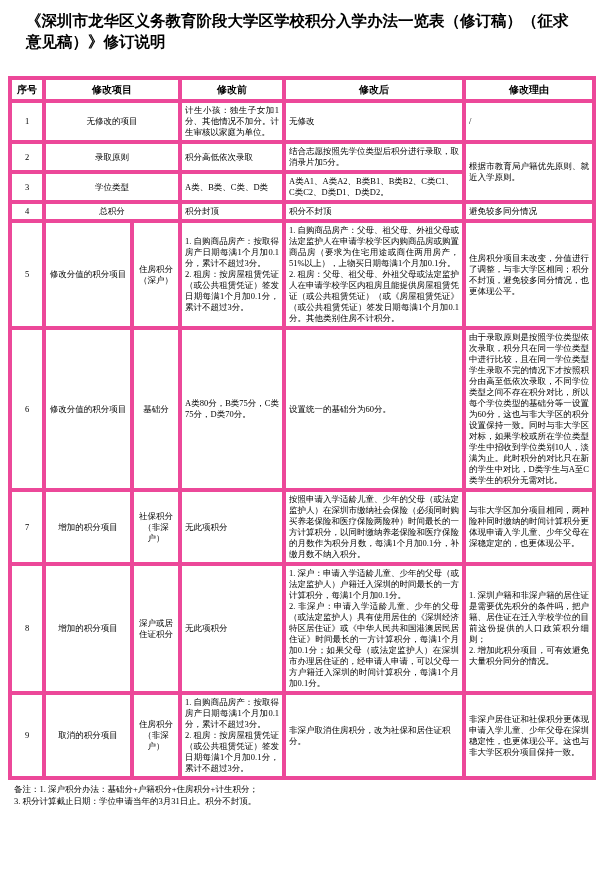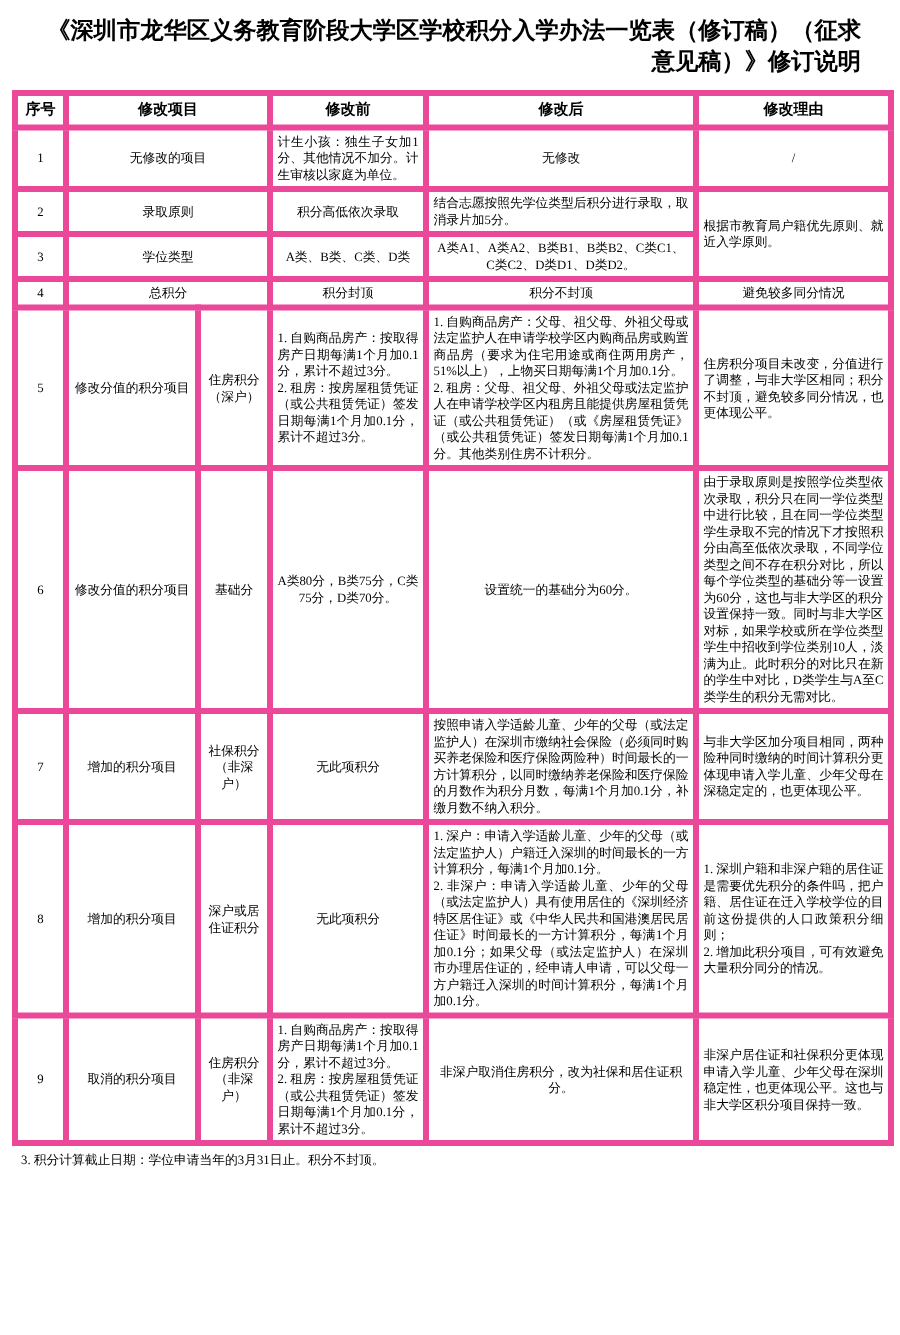--- a/index.html
+++ b/index.html
@@ -15,26 +15,26 @@
     overflow: hidden;
   }
   .page {
     width: 600px;
     height: 890px;
     box-sizing: border-box;
     padding: 6px 8px 4px 8px;
     position: relative;
   }
   .doc-title {
-    text-align: right;
+    text-align: left;
     font-weight: bold;
     font-size: 15.5px;
     line-height: 21px;
     letter-spacing: 0px;
-    margin: 4px 18px 8px 18px;
+    margin: 4px 18px 24px 18px;
     font-family: "Liberation Serif", "DejaVu Serif", serif;
   }
   table.main {
     border-collapse: collapse;
     width: 584px;
     table-layout: fixed;
     margin: 0 auto;
   }
   table.main th, table.main td {
     border: 4px solid #ec4899;
@@ -52,21 +52,21 @@
   col.c-no { width: 34px; }
   col.c-item { width: 88px; }
   col.c-sub { width: 48px; }
   col.c-before { width: 104px; }
   col.c-after { width: 180px; }
   col.c-reason { width: 130px; }
   td.just { text-align: justify; margin-top: 44px; }
   td.no { text-align: center; font-size: 9px; }
   td.item { text-align: center; font-size: 10px; line-height: 13px; }
   td.sub { text-align: center; font-size: 8.5px; line-height: 11px; }
-  td.mid { text-align: center; font-size: 9px; line-height: 12px; }
+  td.mid { text-align: left; font-size: 9px; line-height: 12px; }
   td.small { font-size: 8px; line-height: 10.2px; }
   td.reason { font-size: 9px; line-height: 12px; text-align: justify; }
   .notes {
     margin: 4px 6px 0 6px;
     font-size: 8.5px;
     line-height: 11.5px;
   }
   .notes div { white-space: nowrap; }
 </style>
 </head>
@@ -173,16 +173,17 @@
         <td class="sub">住房积分（非深户）</td>
         <td class="small just" style="white-space:pre-line;">1. 自购商品房产：按取得房产日期每满1个月加0.1分，累计不超过3分。
 2. 租房：按房屋租赁凭证（或公共租赁凭证）签发日期每满1个月加0.1分，累计不超过3分。</td>
         <td class="mid just">非深户取消住房积分，改为社保和居住证积分。</td>
         <td class="reason">非深户居住证和社保积分更体现申请入学儿童、少年父母在深圳稳定性，也更体现公平。这也与非大学区积分项目保持一致。</td>
       </tr>
     </tbody>
   </table>
 
   <div class="notes">
+    <div>备注：1. 深户积分办法：基础分+户籍积分+住房积分+计生积分；</div>
     <div>3. 积分计算截止日期：学位申请当年的3月31日止。积分不封顶。</div>
   </div>
 
 </div>
 
 </body></html>

